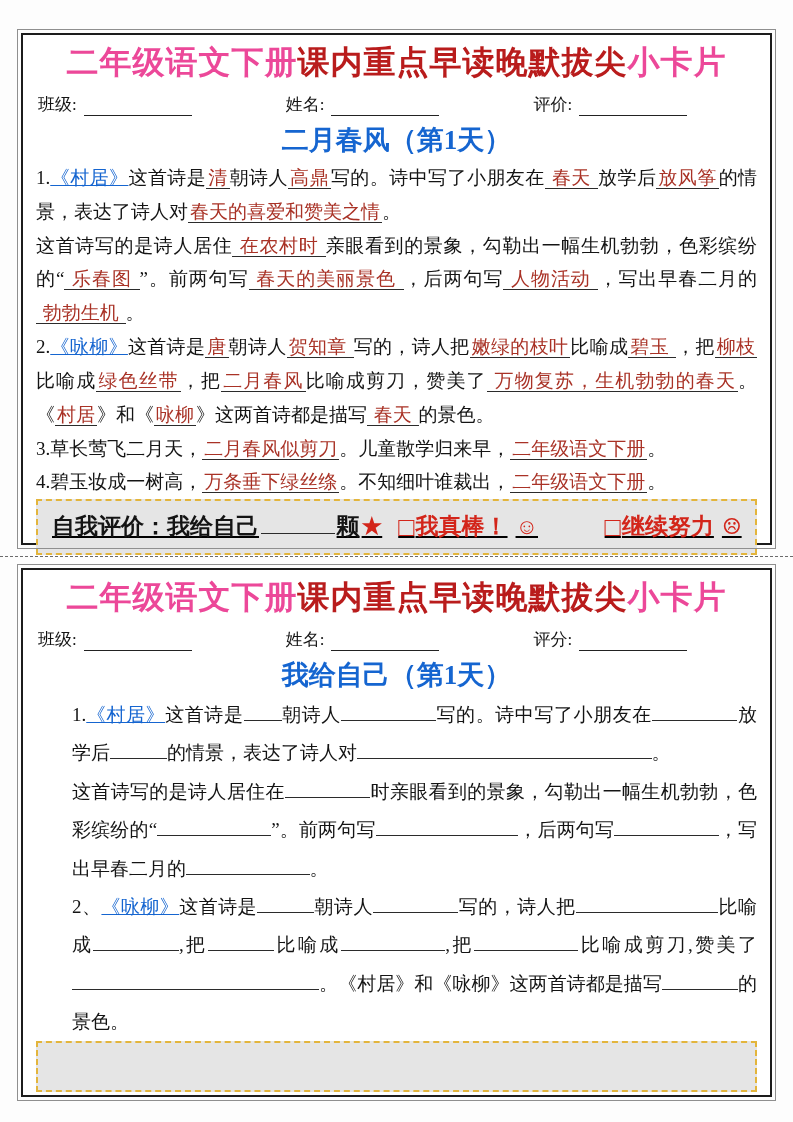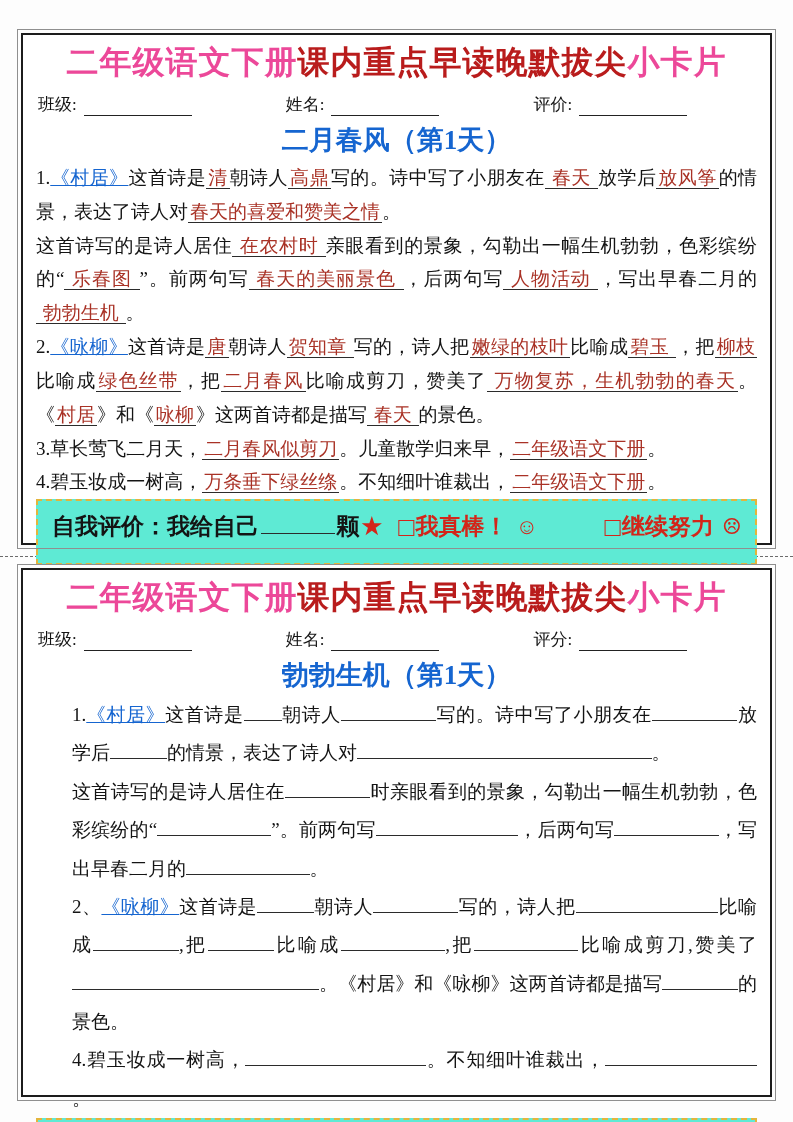--- a/index.html
+++ b/index.html
@@ -85,27 +85,28 @@
   }
   .seg-u {
     display: inline-block;
     border-bottom: 1.6px solid #2b2b2b;
     height: 1em;
     vertical-align: baseline;
   }
   .seg-gap { display: inline-block; }
   .eval-box {
     margin-top: auto;
-    background: #5eead4;
+    background: #e5e5e5;
     border: 2px dashed #e3b53c;
-    padding: 9px 10px 18px 14px;
+    padding: 9px 10px 8px 14px;
     white-space: nowrap;
     font-weight: bold;
     font-size: 23px;
     line-height: 1.3;
+    text-decoration: underline;
   }
   .seg-k { color: #141414; }
   .seg-e { color: #d3251a; }
   .seg-cb {
     color: #d3251a;
     font-size: 27px;
     font-weight: normal;
     margin: 0 1px 0 16px;
     vertical-align: -2px;
   }
@@ -156,23 +157,22 @@
         </span>
         <span class="info-field">
           <span class="info-label">姓名:</span>
           <span class="info-line"></span>
         </span>
         <span class="info-field">
           <span class="info-label">评分:</span>
           <span class="info-line"></span>
         </span>
       </div>
-    <h2 class="section-heading">勃勃生机（第1天）</h2>
+    <h2 class="section-heading">我给自己（第1天）</h2>
     <div class="content">
         <p><span class="seg-n">1.</span><span class="seg-b">《村居》</span><span class="seg-n">这首诗是</span><span class="seg-u" style="width: 2em;"></span><span class="seg-n">朝诗人</span><span class="seg-u" style="width: 5em;"></span><span class="seg-n">写的。诗中写了小朋友在</span><span class="seg-u" style="width: 4.5em;"></span><span class="seg-n">放学后</span><span class="seg-u" style="width: 3em;"></span><span class="seg-n">的情景，表达了诗人对</span><span class="seg-u" style="width: 15.5em;"></span><span class="seg-n">。</span></p>
         <p><span class="seg-n">这首诗写的是诗人居住在</span><span class="seg-u" style="width: 4.5em;"></span><span class="seg-n">时亲眼看到的景象，勾勒出一幅生机勃勃，色彩缤纷的</span><span class="seg-n">“</span><span class="seg-u" style="width: 6em;"></span><span class="seg-n">”。前两句写</span><span class="seg-u" style="width: 7.5em;"></span><span class="seg-n">，后两句写</span><span class="seg-u" style="width: 5.5em;"></span><span class="seg-n">，写出早春二月的</span><span class="seg-u" style="width: 6.5em;"></span><span class="seg-n">。</span></p>
         <p><span class="seg-n">2、</span><span class="seg-b">《咏柳》</span><span class="seg-n">这首诗是</span><span class="seg-u" style="width: 3em;"></span><span class="seg-n">朝诗人</span><span class="seg-u" style="width: 4.5em;"></span><span class="seg-n">写的，诗人把</span><span class="seg-u" style="width: 7.5em;"></span><span class="seg-n">比喻成</span><span class="seg-u" style="width: 4.5em;"></span><span class="seg-n">,把</span><span class="seg-u" style="width: 3.5em;"></span><span class="seg-n">比喻成</span><span class="seg-u" style="width: 5.5em;"></span><span class="seg-n">,把</span><span class="seg-u" style="width: 5.5em;"></span><span class="seg-n">比喻成剪刀,赞美了</span><span class="seg-u" style="width: 13em;"></span><span class="seg-n">。《村居》和《咏柳》这两首诗都是描写</span><span class="seg-u" style="width: 4em;"></span><span class="seg-n">的景色。</span></p>
-        <p><span class="seg-n">4.碧玉妆成一树高，</span><span class="seg-u" style="width: 9.5em;"></span><span class="seg-n">。不知细叶谁裁出，</span><span class="seg-u" style="width: 8em;"></span><span class="seg-n">。</span></p>
       </div>
     <p class="eval-box"><span class="seg-gap" style="width: 2.2em;"></span></p>
   </section>
 
 </div>
 
 </body></html>

